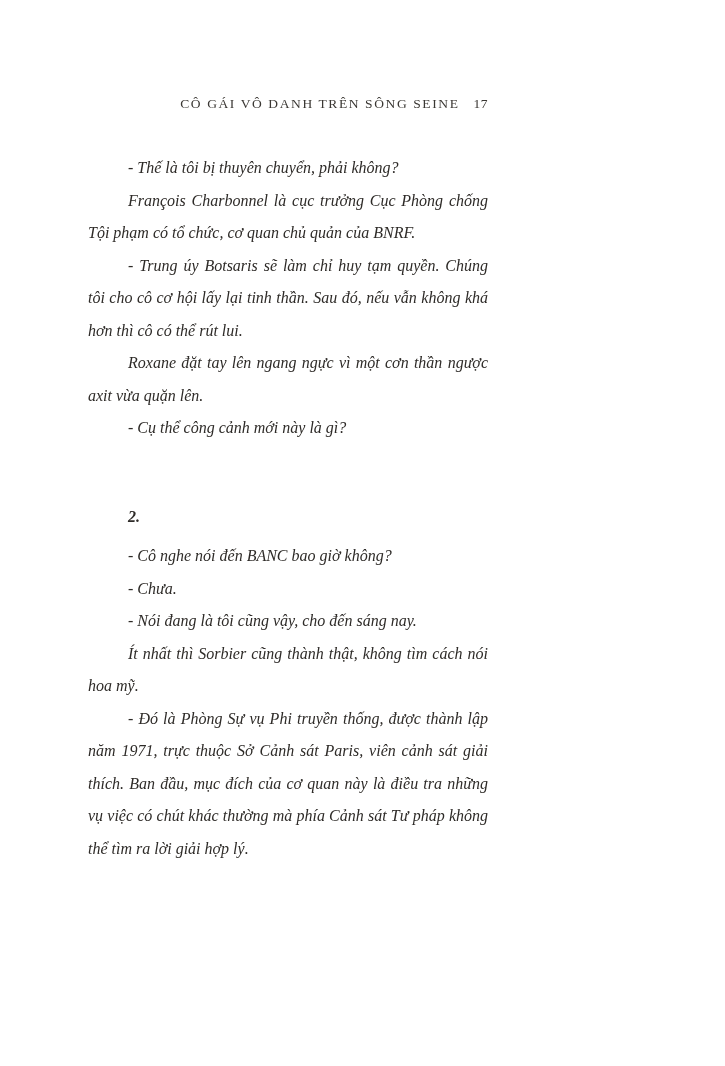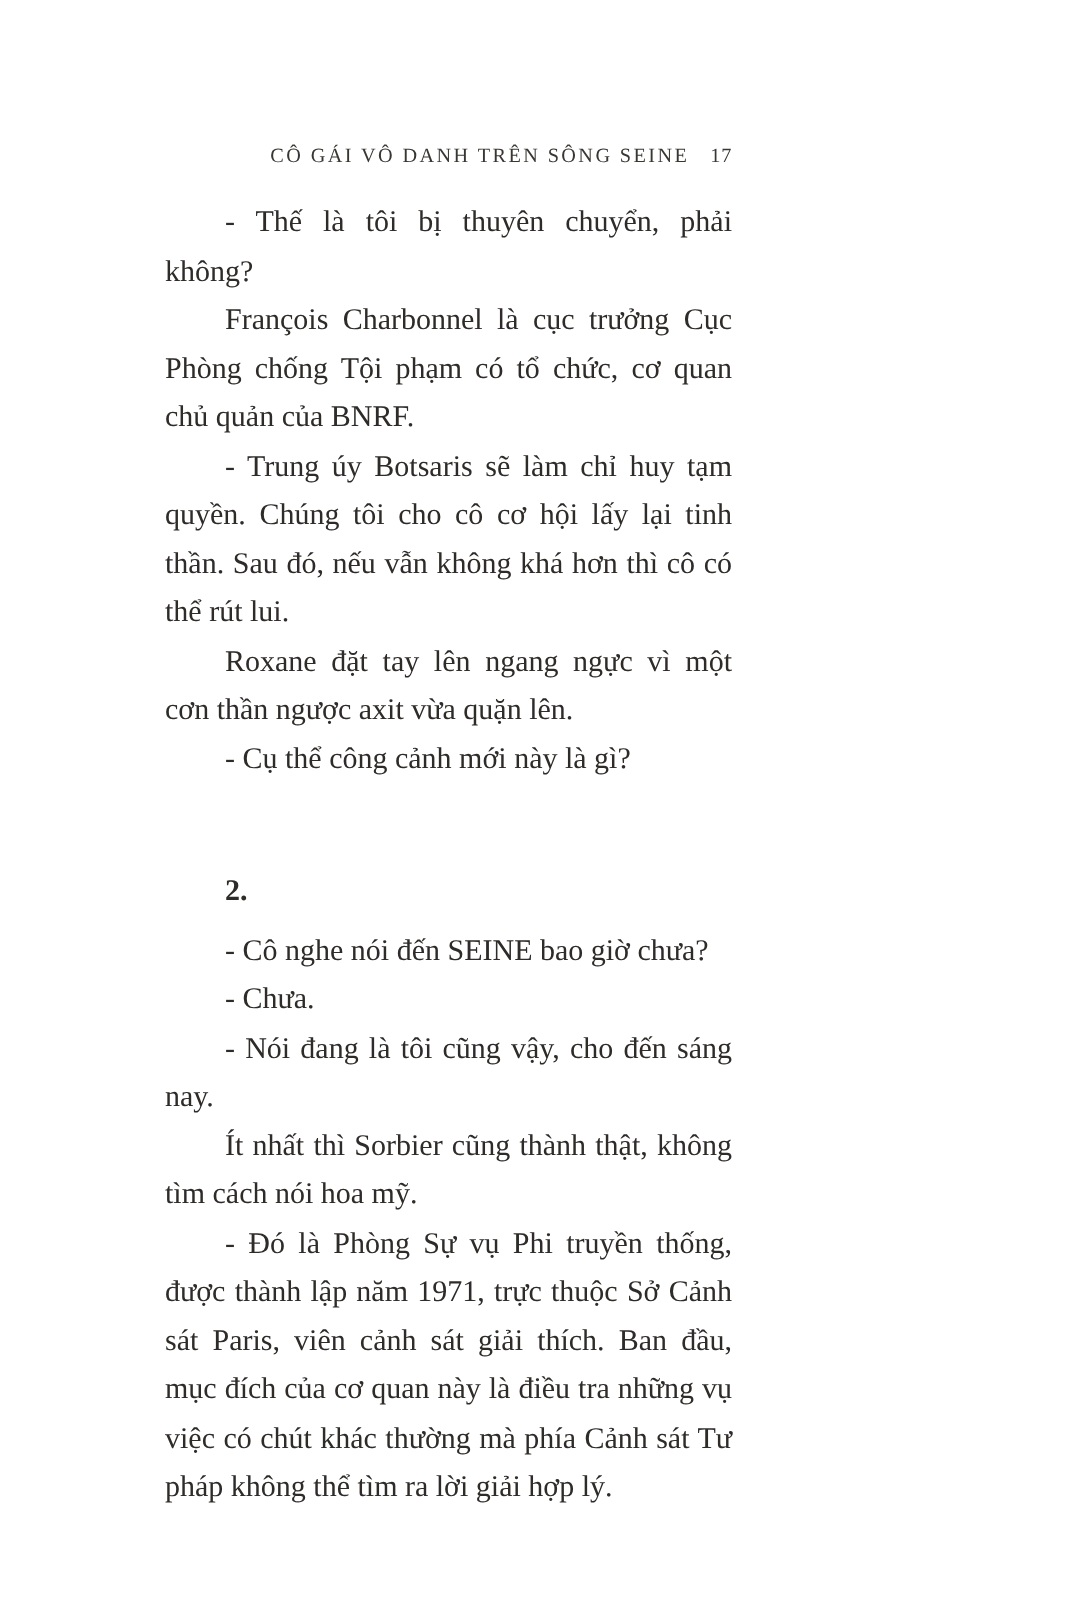--- a/index.html
+++ b/index.html
@@ -13,21 +13,21 @@
     font-family: "Liberation Serif", "DejaVu Serif", serif;
     color: #2e2b28;
   }
 
   .page {
     position: relative;
     width: 598px;
     height: 1066px;
     background: #ffffff;
     overflow: hidden;
-    padding: 96px 110px 0 110px;
+    padding: 96px 110px 0 88px;
   }
 
   .running-header {
     width: 100%;
     text-align: right;
     font-size: 13.5px;
     letter-spacing: 1.6px;
     color: #3a3733;
     white-space: nowrap;
   }
@@ -35,25 +35,26 @@
   .rh-title {
     text-transform: uppercase;
   }
 
   .rh-page {
     margin-left: 14px;
     letter-spacing: 0.5px;
   }
 
   .body-text {
-    margin-top: 20px;
-    font-size: 20px;
+    margin-top: 40px;
+    font-size: 16px;
     line-height: 32.5px;
     text-align: justify;
     text-justify: inter-word;
+    font-style: italic;
   }
 
   .para {
     text-indent: 40px;
   }
 
   .section-number {
     font-weight: bold;
     text-indent: 40px;
     margin-top: 56px;
@@ -73,21 +74,21 @@
   <div class="body-text">
 
     <p class="para">- Thế là tôi bị thuyên chuyển, phải không?</p>
     <p class="para">François Charbonnel là cục trưởng Cục Phòng chống Tội phạm có tổ chức, cơ quan chủ quản của BNRF.</p>
     <p class="para">- Trung úy Botsaris sẽ làm chỉ huy tạm quyền. Chúng tôi cho cô cơ hội lấy lại tinh thần. Sau đó, nếu vẫn không khá hơn thì cô có thể rút lui.</p>
     <p class="para">Roxane đặt tay lên ngang ngực vì một cơn thần ngược axit vừa quặn lên.</p>
     <p class="para">- Cụ thể công cảnh mới này là gì?</p>
 
     <p class="section-number">2.</p>
 
-    <p class="para">- Cô nghe nói đến SEINE bao giờ chưa?</p>
+    <p class="para">- Cô nghe nói đến BANC bao giờ không?</p>
     <p class="para">- Chưa.</p>
     <p class="para">- Nói đang là tôi cũng vậy, cho đến sáng nay.</p>
     <p class="para">Ít nhất thì Sorbier cũng thành thật, không tìm cách nói hoa mỹ.</p>
     <p class="para">- Đó là Phòng Sự vụ Phi truyền thống, được thành lập năm 1971, trực thuộc Sở Cảnh sát Paris, viên cảnh sát giải thích. Ban đầu, mục đích của cơ quan này là điều tra những vụ việc có chút khác thường mà phía Cảnh sát Tư pháp không thể tìm ra lời giải hợp lý.</p>
 
   </div>
 
 </div>
 
 </body></html>

